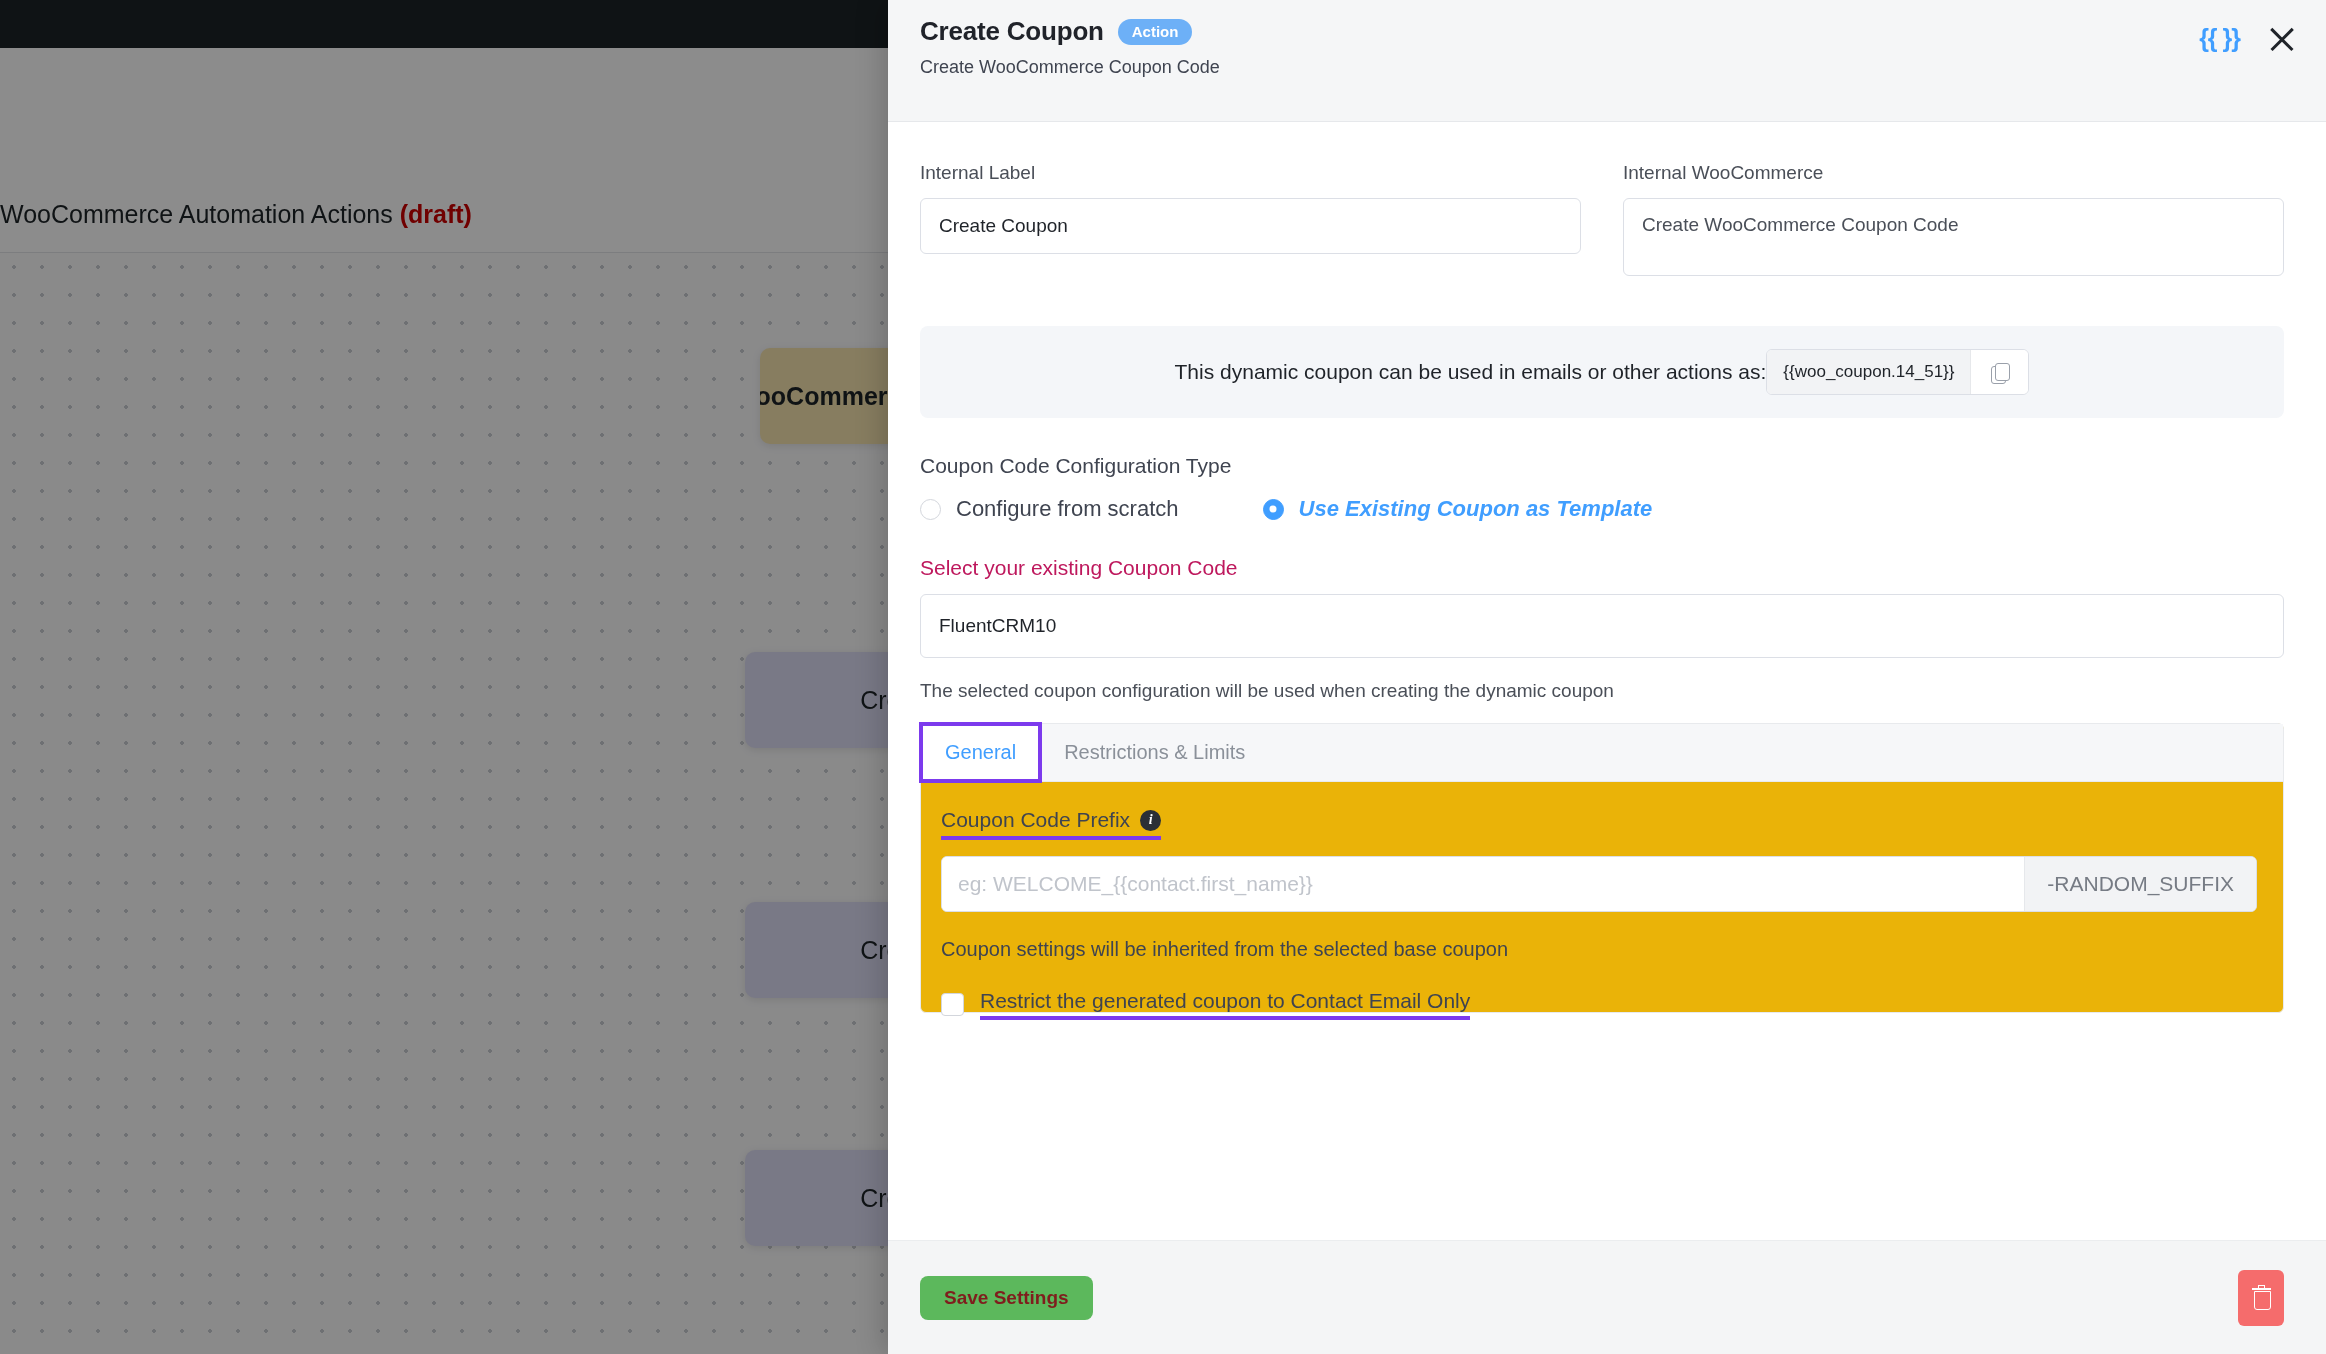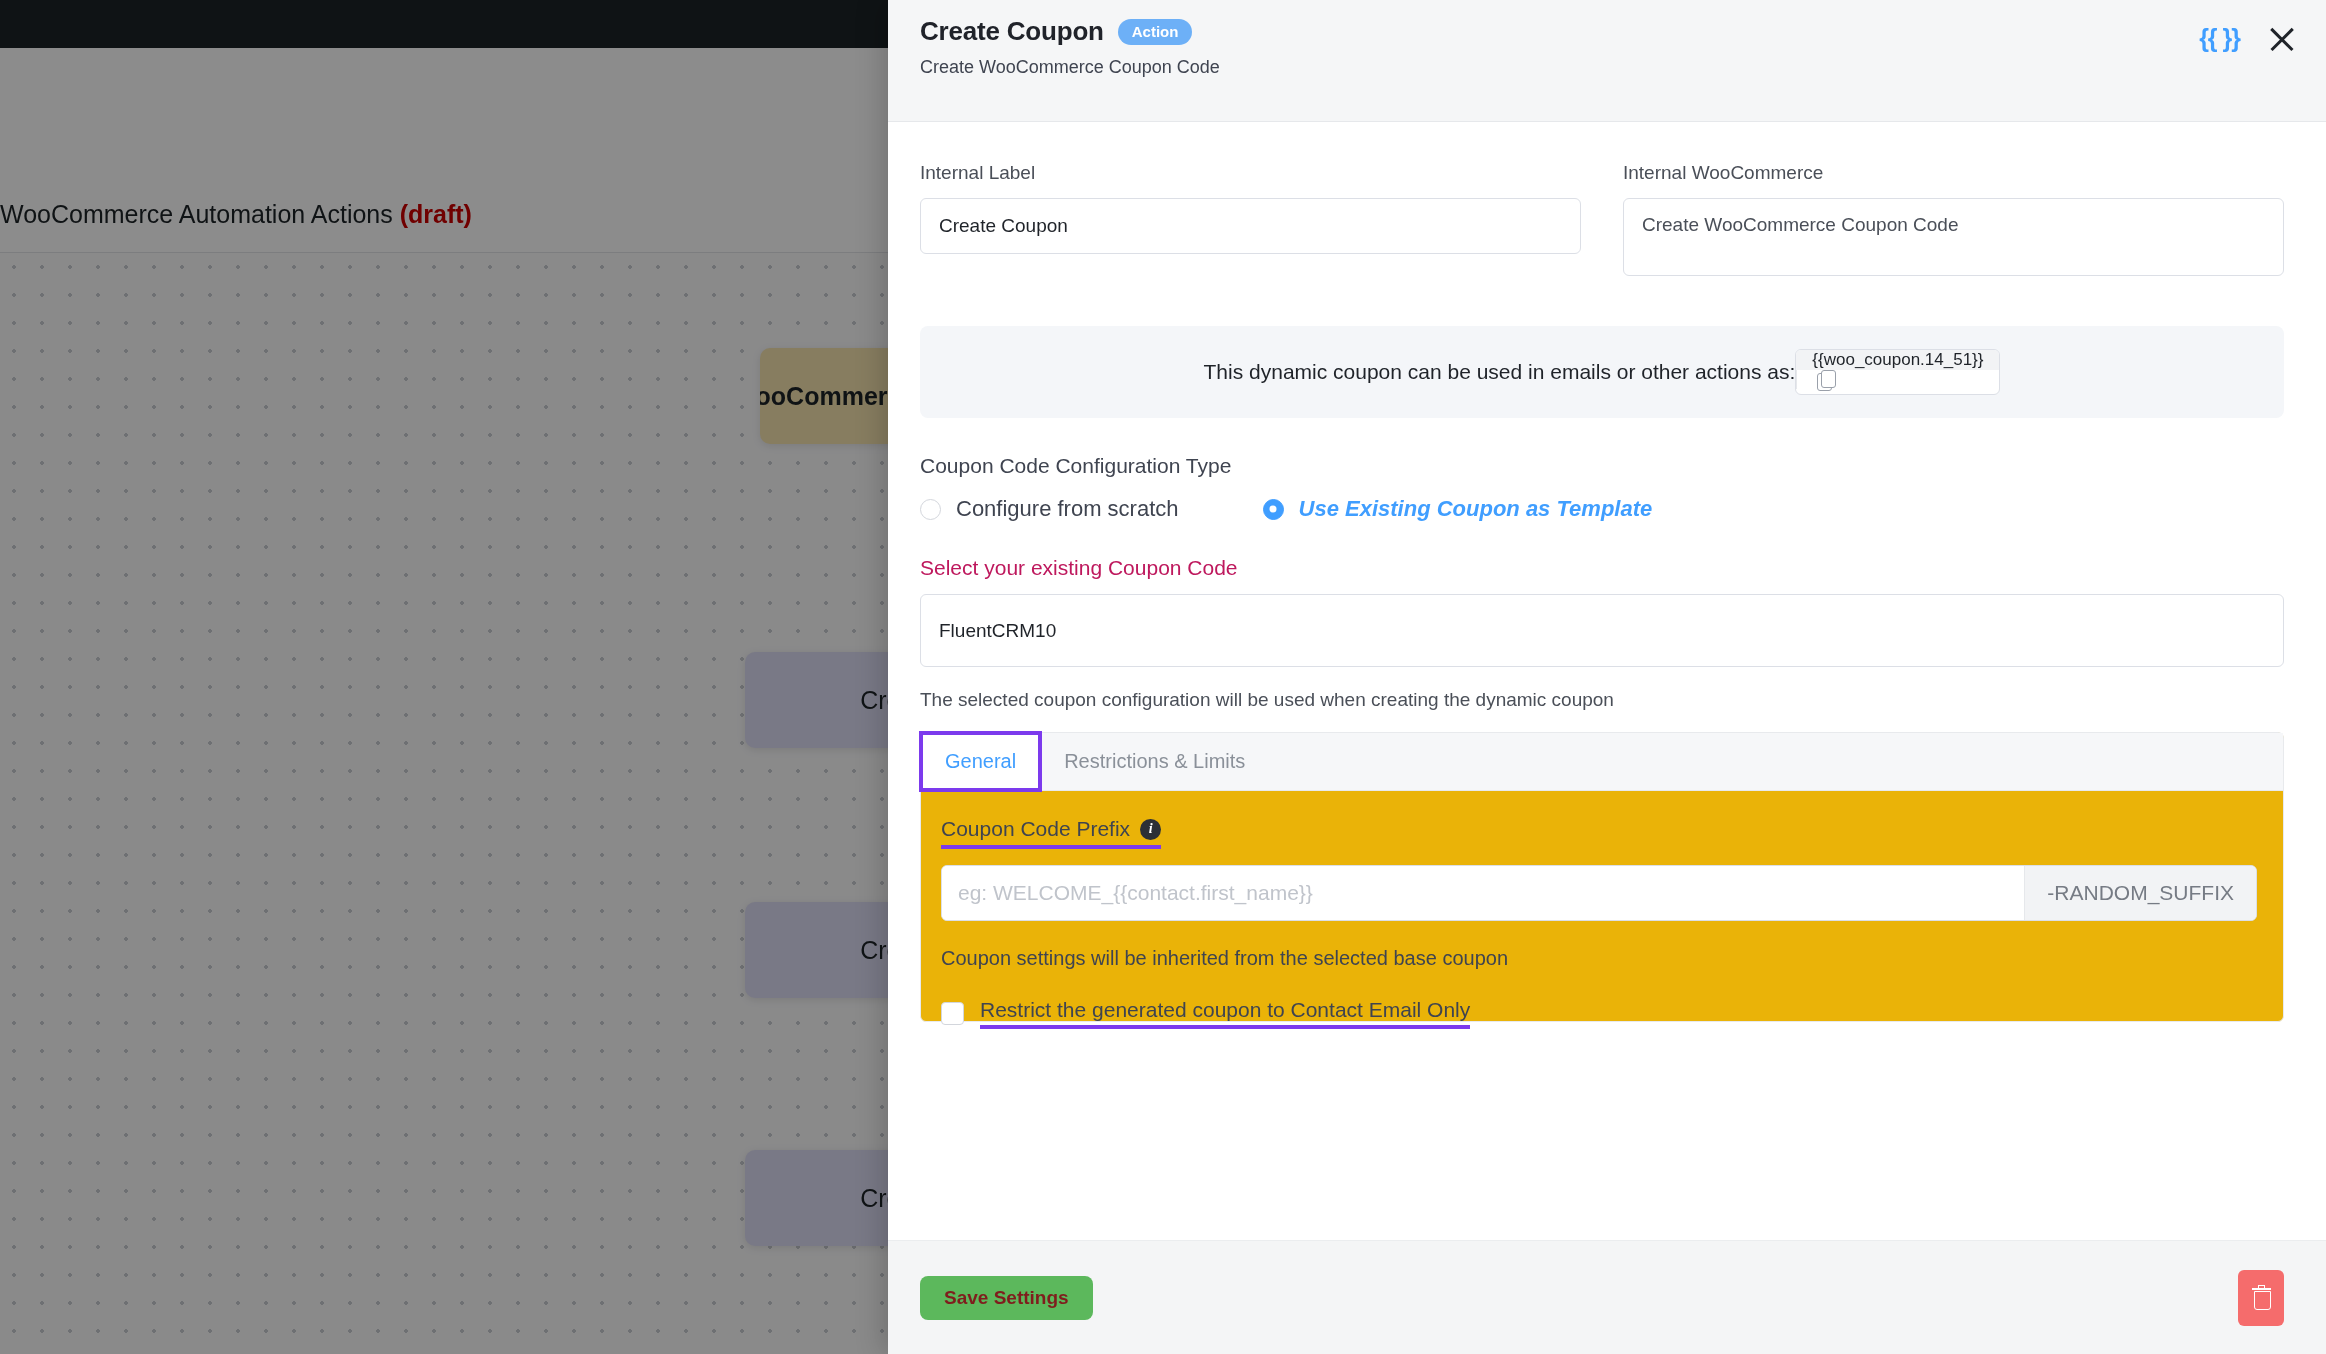--- a/index.html
+++ b/index.html
@@ -134,21 +134,21 @@
     margin-top: 46px;
     background: #f4f6f9; border-radius: 8px;
     height: 92px;
     display: flex; align-items: center; justify-content: center;
     padding: 0 24px;
   }
   .info-bar-text { font-size: 21px; color: #1f2329; }
   .token-group {
     display: flex; align-items: stretch;
     border: 1px solid #dcdfe6; border-radius: 6px; overflow: hidden;
-    height: 46px; background: #fff; flex-direction: column;
+    height: 46px; background: #fff;
   }
   .token-value {
     background: #f2f3f5; color: #1f2329;
     font-size: 17px; display: flex; align-items: center;
     padding: 0 16px; white-space: nowrap;
   }
   .copy-btn {
     width: 58px; background: #fff; border: none; border-left: 1px solid #e6e8eb;
     display: flex; align-items: center; justify-content: center; cursor: pointer;
   }
@@ -184,21 +184,21 @@
     content: ""; position: absolute; left: 50%; top: 50%;
     width: 7px; height: 7px; background: #fff; border-radius: 50%;
     transform: translate(-50%,-50%);
   }
   .radio-label { font-size: 22px; color: #3f4450; }
   .radio-label.active { color: #409eff; font-weight: 700; font-style: italic; }
 
   
   .select-label { margin-top: 34px; font-size: 21px; color: #be185d; display: block; }
   .select {
-    margin-top: 14px; width: 100%; height: 73px;
+    margin-top: 14px; width: 100%; height: 64px;
     border: 1px solid #dcdfe6; border-radius: 6px; background: #fff;
     display: flex; align-items: center; padding: 15px 18px;
     font-size: 19px; color: #1f2329; cursor: pointer;
   }
   .help-text { margin-top: 22px; font-size: 19px; color: #4a4f58; }
 
   
   .tabs-card {
     margin-top: 21px;
     border: 1px solid #e8eaed; border-radius: 6px;

